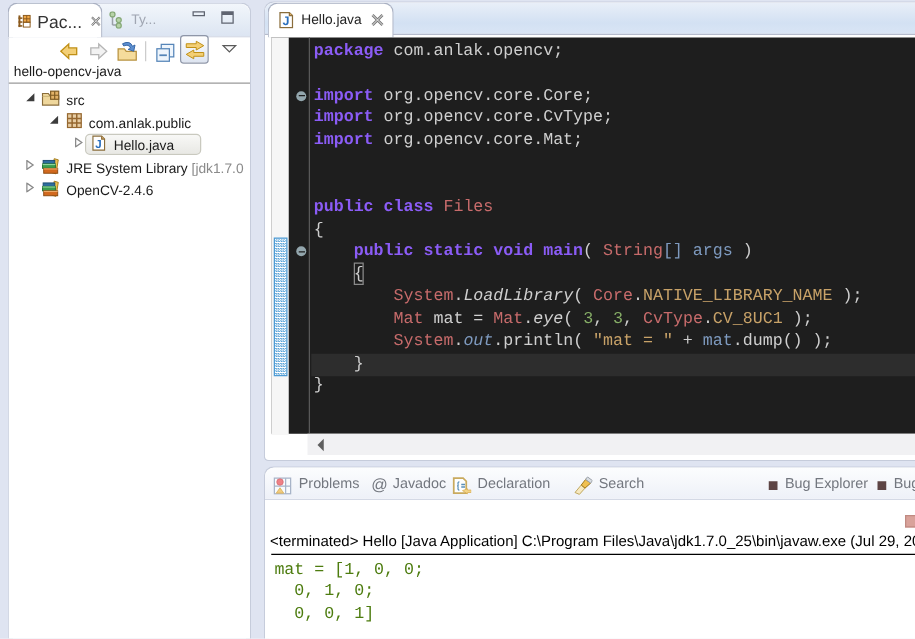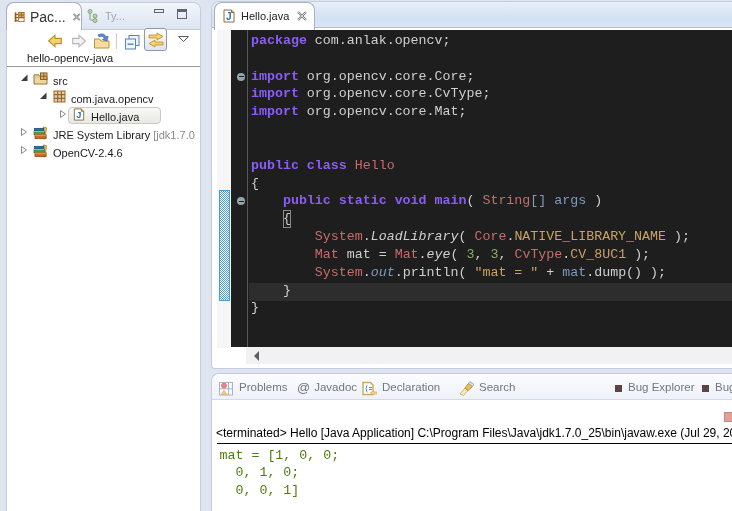--- a/index.html
+++ b/index.html
@@ -112,21 +112,21 @@
       <svg style="position:absolute;left:3px;top:3px;" width="16" height="16" viewBox="0 0 16 16">
         <path d="M15 4.5 L9 1 V3 H1 V6 H9 V8 Z" fill="#f3cf76" stroke="#c09016" stroke-width="0.8"></path>
         <path d="M1 11.5 L7 8 V10 H15 V13 H7 V15 Z" fill="#f3cf76" stroke="#c09016" stroke-width="0.8"></path>
       </svg>
     </div>
     <svg class="tbi" style="left:170px; top:4px;" width="13" height="8" viewBox="0 0 13 8">
         <path d="M1.5 1.5 L11.5 1.5 L6.5 6.5 Z" fill="#fdfdfd" stroke="#5a5a5a"></path>
       </svg>
   </div>
   <div id="tree">
-    <div style="position:absolute; left:20px; top:-5.5px; height:14px; line-height:14px;">hello-opencv-java</div>
+    <div style="position:absolute; left:4px; top:-5.5px; height:14px; line-height:14px;">hello-opencv-java</div>
     <div style="position:absolute; left:0px; top:9.5px; width:193px; height:1px; background:#9a9a9a;"></div>
 
     <div class="trow" style="left:0; top:16px; width:193px;">
       <svg class="ticon" style="left:13px; top:2px;" width="8" height="8" viewBox="0 0 8 8">
           <path d="M7.5 0.5 L7.5 7 L1 7 Z" fill="#3c3c3c"></path>
         </svg>
       <svg class="ticon" style="left:26px; top:0px;" width="15" height="13" viewBox="0 0 16 14">
         <path d="M1 3 L6 3 L7.5 5 L15 5 L15 13 L1 13 Z" fill="#efd79c" stroke="#8a6d3b"></path>
         <path d="M1 5.5 L15 5.5" stroke="#c9b276" stroke-width="0.8"></path>
         <rect x="8" y="1" width="7" height="7" fill="#e2b267" stroke="#7d5a21"></rect>
@@ -136,21 +136,21 @@
     </div>
 
     <div class="trow" style="left:0; top:34px; width:193px;">
       <svg class="ticon" style="left:32px; top:2px;" width="8" height="8" viewBox="0 0 8 8">
           <path d="M7.5 0.5 L7.5 7 L1 7 Z" fill="#3c3c3c"></path>
         </svg>
       <svg class="ticon" style="left:46px; top:0px;" width="13" height="13" viewBox="0 0 13 13">
         <rect x="1" y="1" width="11" height="11" fill="#e7cda4" stroke="#966830"></rect>
         <path d="M1 4.7 H12 M1 8.4 H12 M4.7 1 V12 M8.4 1 V12" stroke="#966830" stroke-width="1.2"></path>
       </svg>
-      <span style="position:absolute; left:64px;">com.java.opencv</span>
+      <span style="position:absolute; left:64px;">com.anlak.public</span>
     </div>
 
     <div class="trow" style="left:0; top:52px; width:193px;">
       <div style="position:absolute; left:61px; top:-1px; width:93px; height:16.5px; background:linear-gradient(#f8f8f6,#e8e8e4); border:1px solid #c9c9bf; border-radius:4px;"></div>
       <svg class="ticon" style="left:52px; top:2px;" width="8" height="8" viewBox="0 0 8 8">
           <path d="M1.5 0.5 L6.5 4 L1.5 7.5 Z" fill="#fdfdfd" stroke="#8a8a8a"></path>
         </svg>
       <svg class="ticon" style="left:66px; top:0px;" width="12" height="13" viewBox="0 0 12 14">
         <path d="M1 1 L8.5 1 L11 3.5 L11 13 L1 13 Z" fill="#fff" stroke="#8a6d3b"></path>
         <path d="M8.5 1 L8.5 3.5 L11 3.5" fill="#e2b267" stroke="#8a6d3b"></path>
@@ -213,21 +213,21 @@
     <div id="bracebox"></div>
     <div class="fold" style="top:43px;"></div>
     <div class="fold" style="top:167.5px;"></div>
 <pre id="code"><span class="kw">package</span> com.anlak.opencv;
 
 <span class="kw">import</span> org.opencv.core.Core;
 <span class="kw">import</span> org.opencv.core.CvType;
 <span class="kw">import</span> org.opencv.core.Mat;
 
 
-<span class="kw">public class</span> <span class="cl">Hello</span>
+<span class="kw">public class</span> <span class="cl">Files</span>
 {
     <span class="kw">public static void main</span>( <span class="cl">String</span><span class="va">[]</span> <span class="va">args</span> )
     {
         <span class="cl">System</span>.<span class="it">LoadLibrary</span>( <span class="cl">Core</span>.<span class="co">NATIVE_LIBRARY_NAME</span> );
         <span class="cl">Mat</span> mat = <span class="cl">Mat</span>.<span class="it">eye</span>( <span class="nu">3</span>, <span class="nu">3</span>, <span class="cl">CvType</span>.<span class="co">CV_8UC1</span> );
         <span class="cl">System</span>.<span class="va it">out</span>.println( <span class="st">"mat = "</span> + <span class="va">mat</span>.dump() );
     }
 }</pre>
   </div>
   <div id="hscroll">

